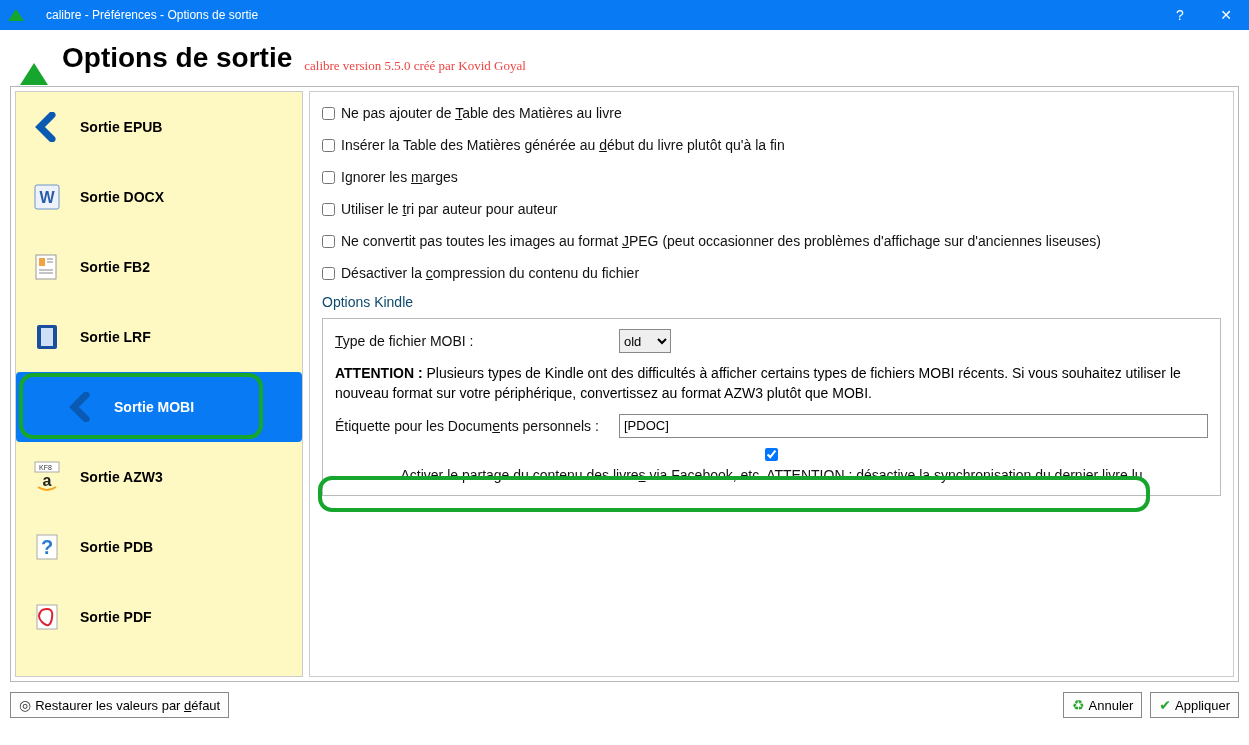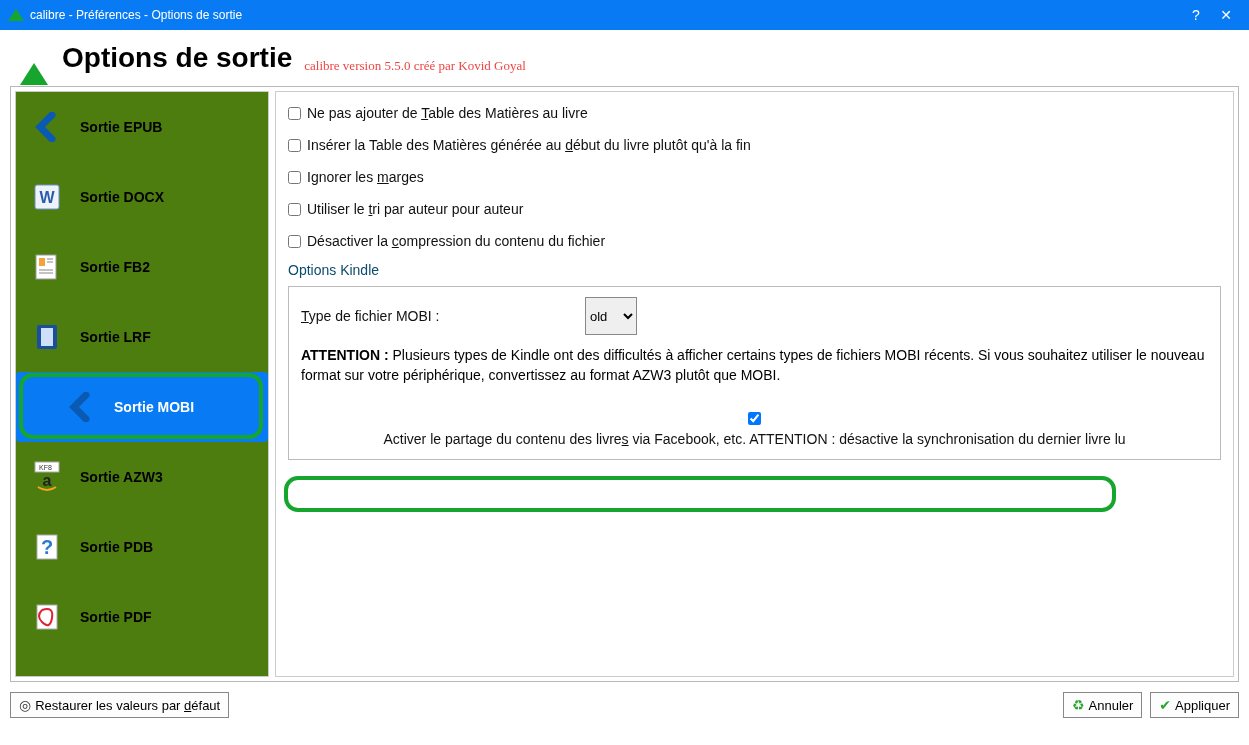--- a/index.html
+++ b/index.html
@@ -1,52 +1,52 @@
 <!DOCTYPE html>
 <html><head>
 <meta charset="utf-8">
 <style>
 * { box-sizing: border-box; margin: 0; padding: 0; font-family: "Segoe UI", Tahoma, sans-serif; }
 body { background: #fff; font-size: 13px; color: #000; }
 
 
-.titlebar { height: 30px; background: #087bf4; color: #fff; display: flex; align-items: center; padding: 0 8px; }
+.titlebar { height: 30px; background: #087bf4; color: #fff; display: flex; align-items: center; padding: 0 8px; gap: 16px; }
 .titlebar .icon { width: 16px; height: 16px; margin-right: 6px; display:flex; align-items:center; justify-content:center;}
 .titlebar .title { flex: 1; font-size: 12px; }
 .titlebar .winbtn { width: 30px; text-align: center; font-size: 14px; cursor: default; }
 
 
 .header { display: flex; align-items: flex-end; padding: 12px 20px 8px 20px; gap: 12px; }
 .header .logo { width: 30px; height: 26px; }
 .header h1 { font-size: 28px; font-weight: 700; }
 .header .version { color: #ef4444; font-size: 13px; font-family: Liberation Serif, serif; }
 
 
 .frame { border: 1px solid #b8b8b8; margin: 4px 10px 4px 10px; padding: 4px; height: 596px; display: flex; gap: 6px;}
-.sidebar { width: 254px; border: 1px solid #ccc; overflow-y: auto; background:#4d7c0f; }
+.sidebar { width: 288px; border: 1px solid #ccc; overflow-y: auto; background:#fef9c3; }
 .sidebar::-webkit-scrollbar { width:16px; }
 .sidebar::-webkit-scrollbar-track { background:#f0f0f0;}
 .sidebar::-webkit-scrollbar-thumb { background:#c0c0c0; border:1px solid #a0a0a0;}
 .sb-item { display:flex; align-items:center; gap:16px; padding: 20px 14px; height:70px; cursor:default; border-radius:4px; margin:0px;}
 .sb-item.selected { background:#087bf4; color:#fff; }
 .sb-item .sb-icon { width:34px; height:34px; display:flex; align-items:center; justify-content:center; font-size:22px;}
 .sb-item .sb-label { font-weight:700; font-size:14px;}
 .hl-ring { position:absolute; border:4px solid #16a62e; border-radius:14px; pointer-events:none;}
 
 .content { flex:1; border: 1px solid #ccc; padding: 10px 12px; overflow-y:auto;}
 .row { display:flex; align-items:center; gap:6px; margin-bottom:10px; min-height:22px;}
 .chk { width:13px; height:13px; }
 .lab { font-size:14px; color:#111; }
 .lab u { text-decoration: underline; }
 input[type=text].tinput { border:1px solid #888; height:24px; font-size:13px; padding:2px 4px; flex:1;}
 .section-label { font-size:14px; margin: 6px 0 8px 0; color:#0c4a6e;}
 .groupbox { border:1px solid #bbb; padding:10px 12px; margin-top:4px;}
 .groupbox .row { margin-bottom:10px;}
-select.sel { height:38px; width:52px; border:1px solid #888; font-size:13px;}
-.warn { font-size:14px; line-height:1.45; margin-bottom:26px;}
+select.sel { height:24px; width:52px; border:1px solid #888; font-size:13px;}
+.warn { font-size:14px; line-height:1.45; margin-bottom:10px;}
 .hl-box { position:relative;}
 
 
 .footer { display:flex; align-items:center; padding: 6px 10px 6px 10px; gap:8px; }
 .footer .spacer { flex:1;}
 .btn { border:1px solid #888; background:#fdfdfd; padding:3px 8px; font-size:13px; display:inline-flex; align-items:center; gap:4px; cursor:default; height:26px;}
 .btn .bicon { font-size:14px;}
 .bicon.green { color:#2aa52e;}
 .bicon.target { color:#333;}
 
@@ -167,34 +167,42 @@
     <div class="row">
       <input type="checkbox" class="chk" style="">
       <span class="lab">Ignorer les <u>m</u>arges</span>
     </div>
     <div class="row">
       <input type="checkbox" class="chk" style="">
       <span class="lab">Utiliser le <u>t</u>ri par auteur pour auteur</span>
     </div>
     <div class="row">
       <input type="checkbox" class="chk" style="">
+      <span class="lab">Ne convertit pas toutes les images au format <u>J</u>PEG (peut occasionner des problèmes d'affichage sur d'anciennes liseuses)</span>
+    </div>
+    <div class="row">
+      <input type="checkbox" class="chk" style="">
       <span class="lab">Désactiver la <u>c</u>ompression du contenu du fichier</span>
     </div>
 
     <div class="section-label">Options Kindle</div>
 
     <div class="groupbox">
       <div class="row">
         <span class="lab" style="min-width:278px"><u>T</u>ype de fichier MOBI :</span>
         <select class="sel">
           <option>old</option>
         </select>
       </div>
       <div class="warn">
         <b>ATTENTION :</b> <span>Plusieurs types de Kindle ont des difficultés à afficher certains types de fichiers MOBI récents. Si vous souhaitez utiliser le nouveau format sur votre périphérique, convertissez au format AZW3 plutôt que MOBI.</span>
+      </div>
+      <div class="row">
+        <span class="lab" style="min-width:278px">Étiquette pour les Docum<u>e</u>nts personnels :</span>
+        <input type="text" class="tinput" value="[PDOC]" style="">
       </div>
       <div class="row hl-box" style="margin-bottom:2px;flex-direction:column;">
         <input type="checkbox" class="chk" checked="" style="">
         <span class="lab">Activer le partage du contenu des livre<u>s</u> via Facebook, etc. ATTENTION : désactive la synchronisation du dernier livre lu</span>
       </div>
     </div>
 
     <div class="hl-ring" style="left:8px; top:384px; width:832px; height:36px;"></div>
   </div>
 </div>

